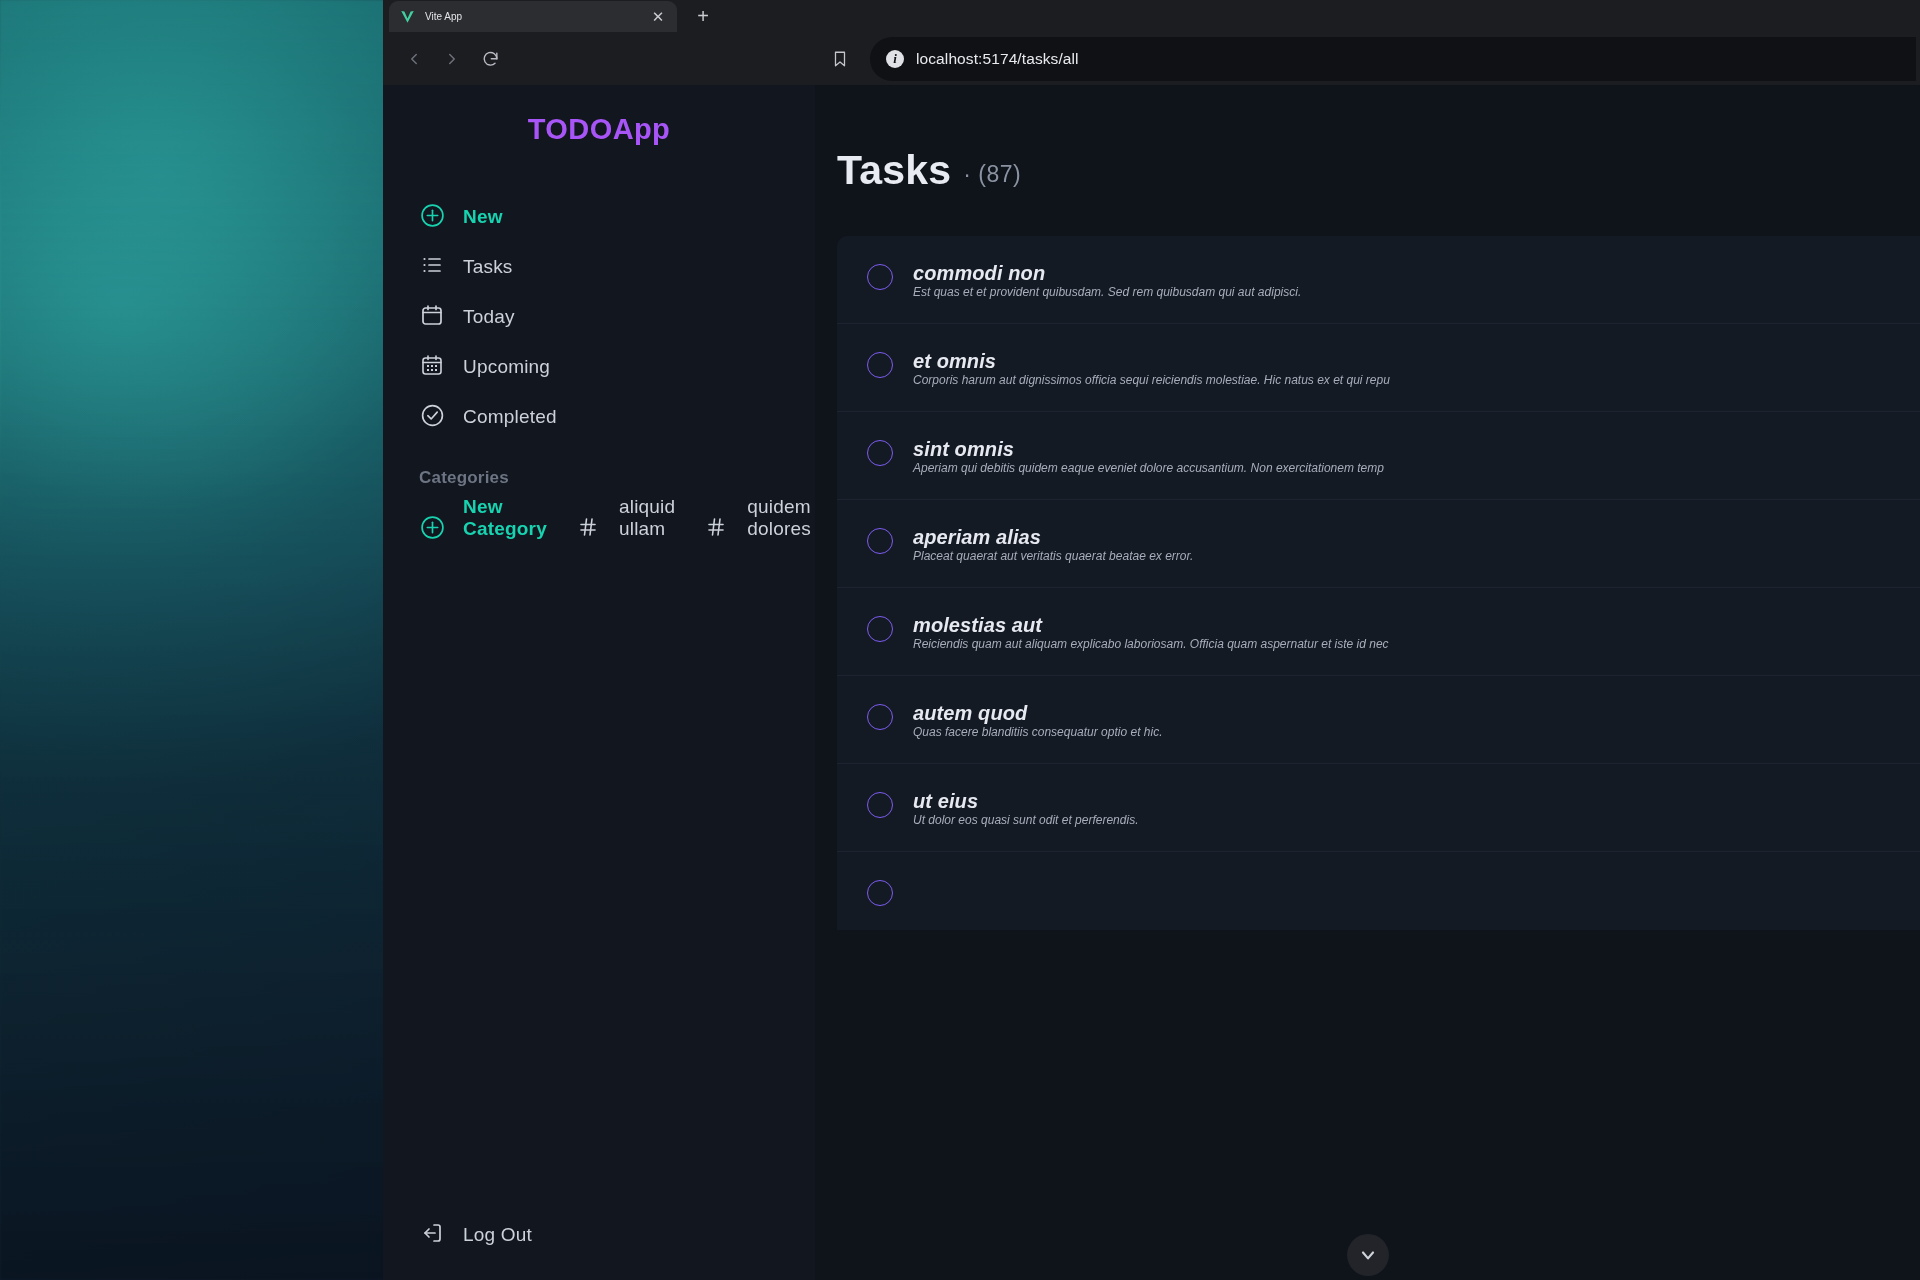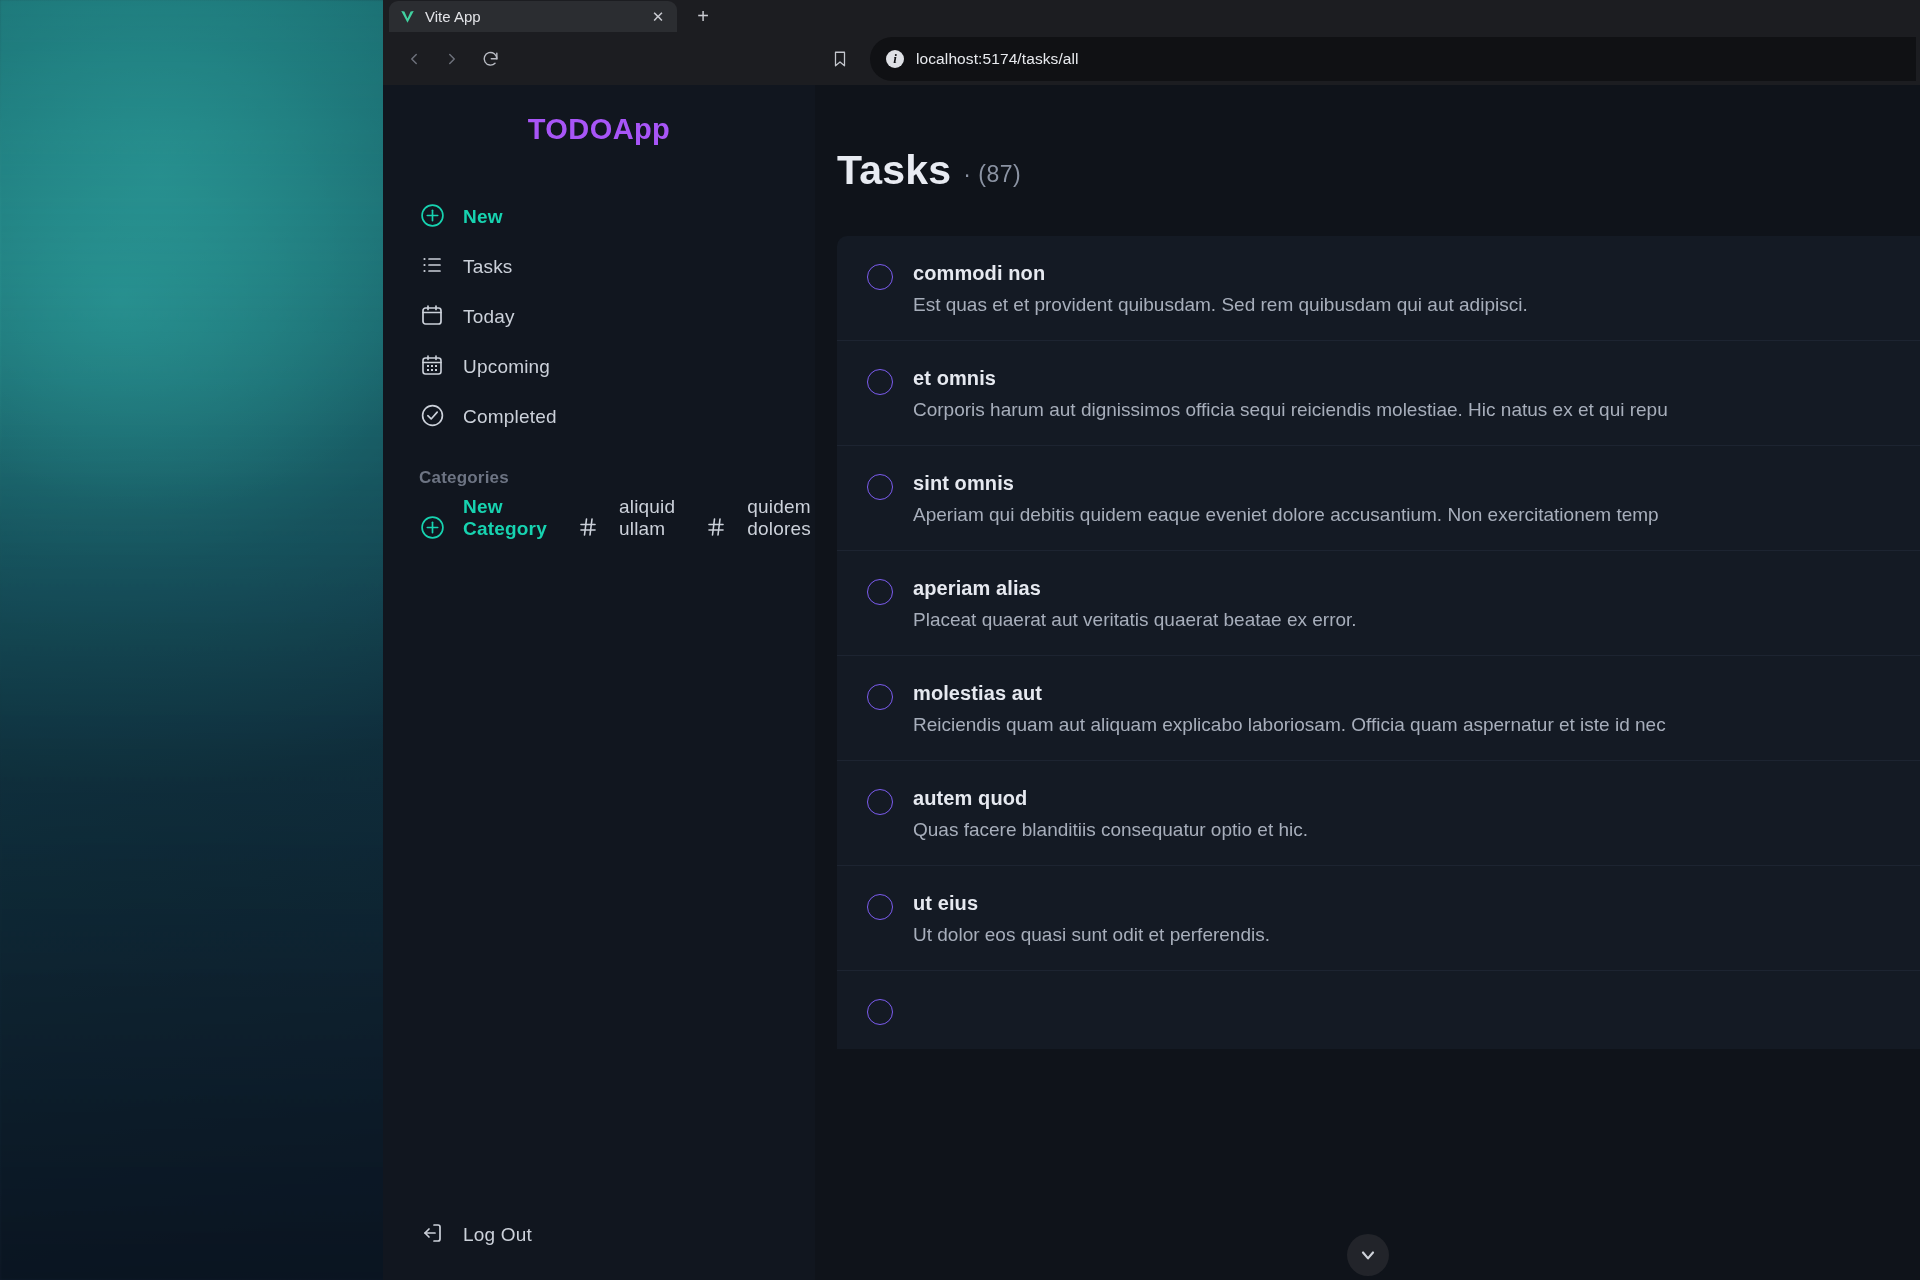--- a/index.html
+++ b/index.html
@@ -32,21 +32,21 @@
     position:absolute; left:383px; top:0; width:1537px; height:1280px;
     background:#1c1d21; overflow:hidden;
   }
   .tabstrip { position:relative; height:33px; background:#1c1d21; }
   .tab {
     position:absolute; left:6px; top:1px; width:288px; height:31px;
     background:#2b2d31; border-radius:9px 9px 0 0;
     display:flex; align-items:center; padding:0 10px; gap:9px;
   }
   .tab-fav { width:17px; height:17px; display:flex; align-items:center; justify-content:center; }
-  .tab-title { color:#e3e4e8; font-size:15px; white-space:nowrap; flex:1; }
+  .tab-title { color:#e3e4e8; font-size:10px; white-space:nowrap; flex:1; }
   .tab-close { color:#c9cbd1; font-size:15px; line-height:1; width:18px; text-align:center; cursor:pointer; }
   .newtab {
     position:absolute; left:307px; top:4px; width:26px; height:26px;
     color:#c9cbd1; font-size:20px; line-height:25px; text-align:center; cursor:pointer;
   }
 
   .toolbar {
     height:52px; background:#1c1d21; display:flex; align-items:center;
     padding:0 14px; gap:4px; position:relative;
   }
@@ -116,23 +116,23 @@
   .task-card {
     margin:42px 0 0 22px; background:#141a24; border-radius:10px 0 0 0;
     width:1400px; overflow:hidden;
   }
   .task-row { display:flex; gap:20px; padding:26px 30px 24px 30px; border-top:1px solid #1d2431; }
   .task-row:first-child { border-top:none; }
   .task-check {
     width:26px; height:26px; border-radius:50%;
     border:1.8px solid #7c5cf0; flex:none; margin-top:2px; cursor:pointer;
   }
-  .task-body { display:flex; flex-direction:column; gap:9px; min-width:0; }
+  .task-body { display:flex; flex-direction:column; min-width:0;font-style:italic; }
   .task-title { font-size:20px; font-weight:bold; color:#e6e9f0; letter-spacing:.1px; }
-  .task-desc { font-size:19px; color:#a7aebb; white-space:nowrap; }
+  .task-desc { font-size:12px; color:#a7aebb; white-space:nowrap; }
 
   .scroll-chev {
     position:absolute; left:50%; bottom:4px; transform:translateX(-50%);
     width:42px; height:42px; border-radius:50%; background:#22242a;
     display:flex; align-items:center; justify-content:center; cursor:pointer;
   }
   svg { display:block; }
 </style>
 </head>
 <body>

